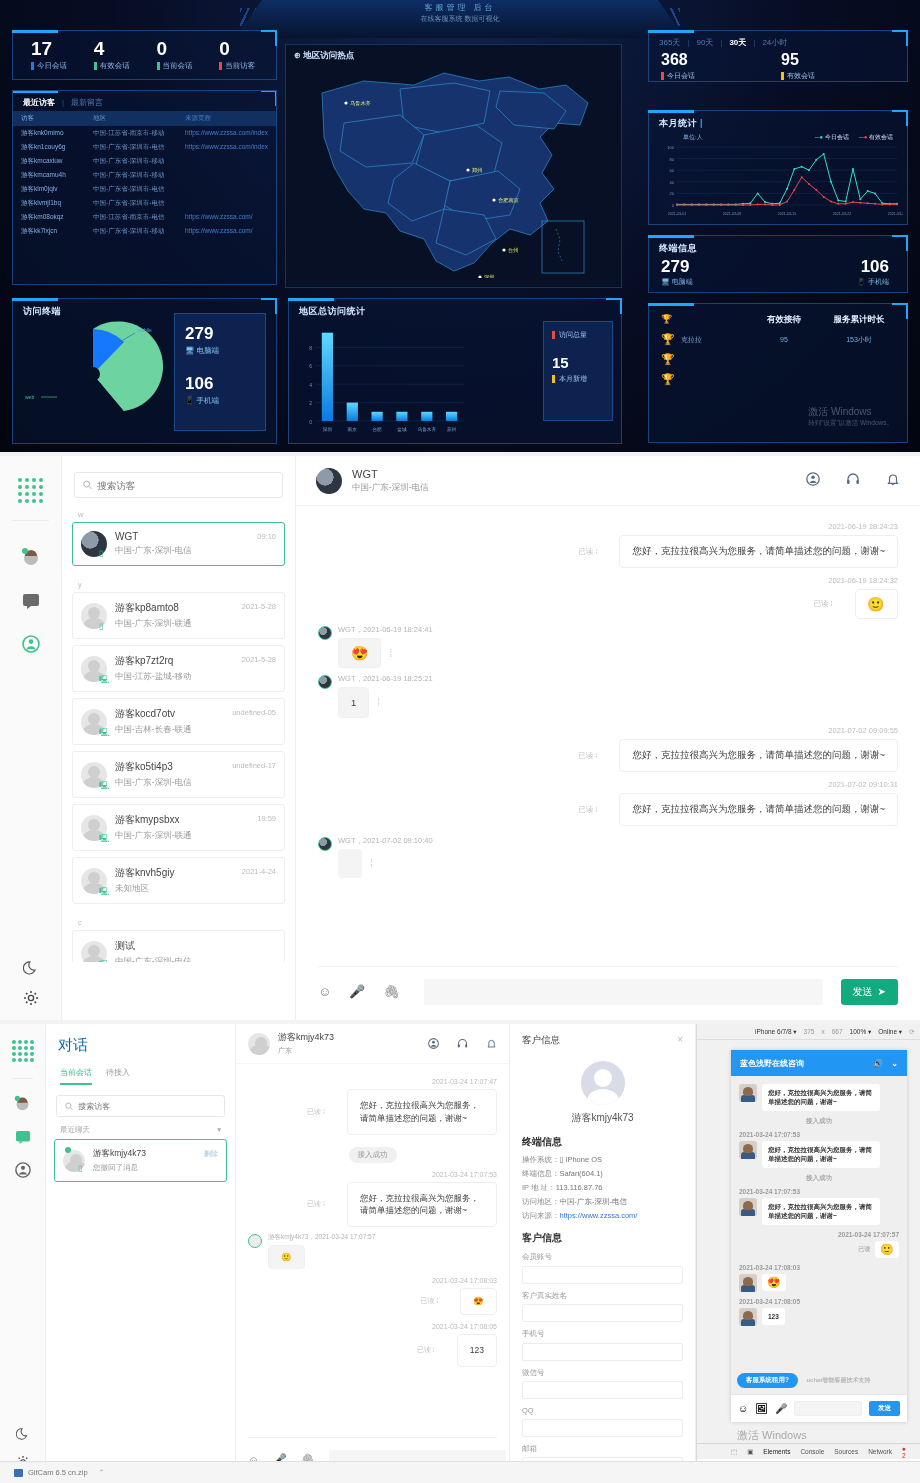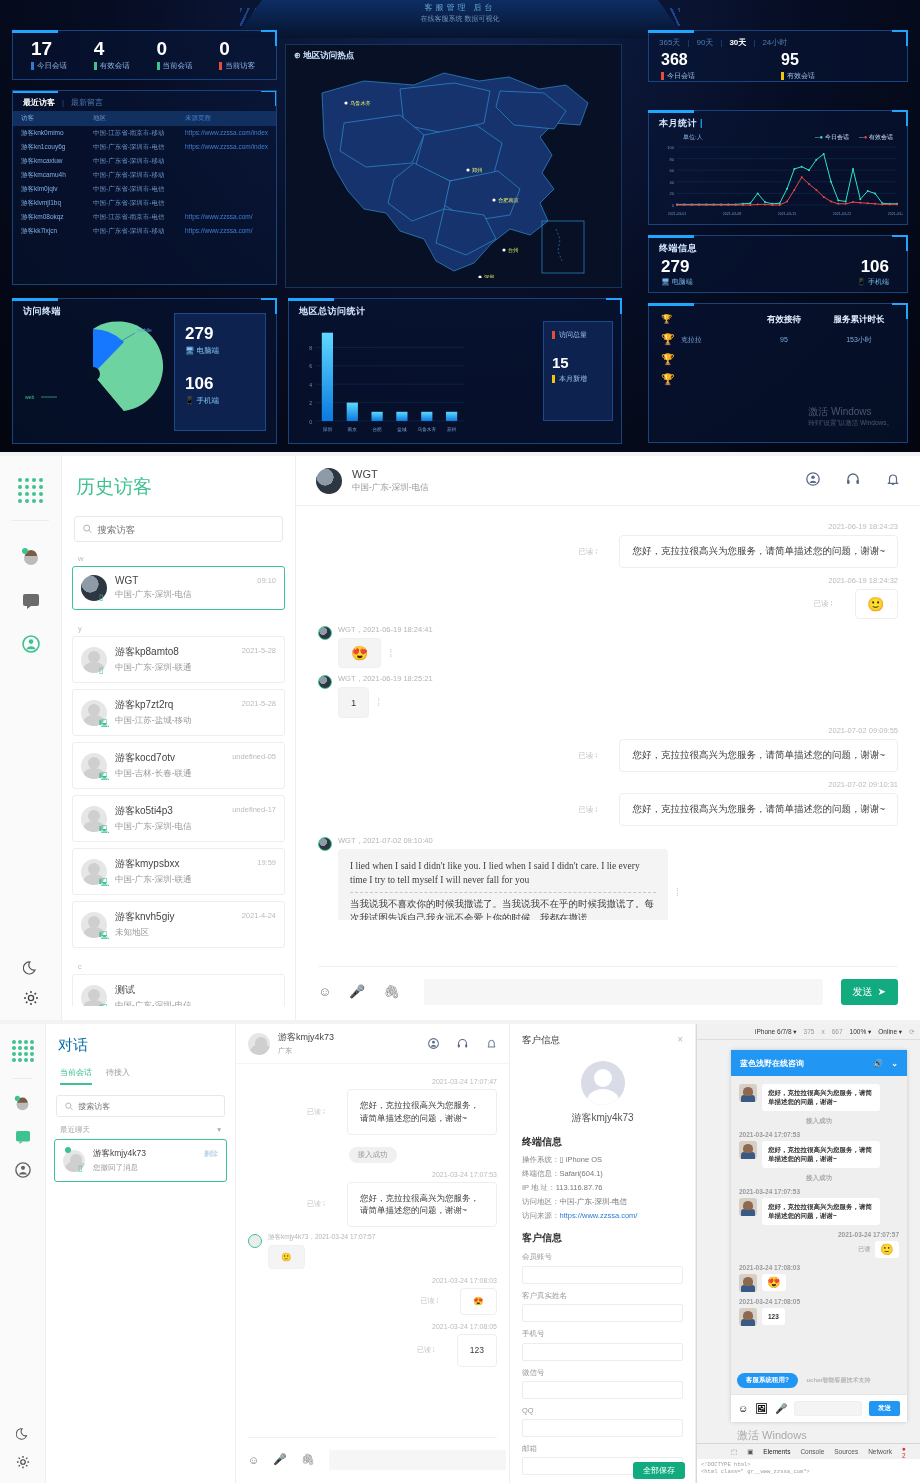--- a/index.html
+++ b/index.html
@@ -646,21 +646,20 @@
                 <line x1="11.6" y1="11.6" x2="13" y2="13"></line>
                 <line x1="13" y1="3" x2="11.6" y2="4.4"></line>
                 <line x1="4.4" y1="11.6" x2="3" y2="13"></line>
               </g>
             </svg>
         </div>
       </div>
     </div>
 
     <div class="listcol">
-      <div class="h-title">历史访客</div>
       <div class="search">
         <svg width="10" height="10" viewBox="0 0 10 10">
             <circle cx="4" cy="4" r="3.2" fill="none" stroke="#aaa" stroke-width="1"></circle>
             <line x1="6.4" y1="6.4" x2="9.2" y2="9.2" stroke="#aaa" stroke-width="1"></line>
           </svg>
         <input placeholder="搜索访客" style="">
       </div>
       <div id="visitor-groups" style="margin-top:4px;max-height:460px;overflow:hidden;">
           <div class="grp">w</div>
           <div class="vcard sel">
@@ -804,23 +803,21 @@
           <div class="row-r">
             <span class="read">已读 ⁞</span>
       <div class="bub">您好，克拉拉很高兴为您服务，请简单描述您的问题，谢谢~</div>
           </div>
           <div class="row-l" style="margin-top: 10px;">
             <div class="sm-av"></div>
     <div>
               <div class="sender">WGT，2021-07-02 09:10:40</div>
     <div style="display:flex;gap:8px;align-items:flex-start;margin-top:3px;">
       <div class="longmsg">
-        <div class="en">I lied when I said I didn't like you. I lied when I said I didn't care. I lie every time I try to tell myself I will never fall for you</div>
         <div class="sep"></div>
-        <div>当我说我不喜欢你的时候我撒谎了。当我说我不在乎的时候我撒谎了。每次我试图告诉自己我永远不会爱上你的时候，我都在撒谎</div>
       </div>
       <span class="dots">⁞</span>
               </div>
             </div>
           </div>
         </div>
       <div class="composer">
         <span class="comp-ico">☺</span>
         <span class="comp-ico">🎤</span>
         <span class="comp-ico">🖇</span>
@@ -1097,13 +1094,20 @@
           <span style="color: rgb(217, 48, 37); margin-left: auto; margin-right: 4px;">● 2</span>
           <span style="color: rgb(232, 163, 61); margin-right: 8px;">▲ 2</span>
         </div>
       <div class="dt-code">
         <div>&lt;!DOCTYPE html&gt;</div>
         <div>&lt;html class=" gr__www_zzssa_com"&gt;</div>
       </div>
     </div>
   </div>
 
+  <div class="taskbar">
+    <div class="tb-file">
+      <span class="tb-ico"></span>
+      <span>GifCam 6.5 cn.zip</span>
+      <span style="color:#aaa;margin-left:6px;">⌃</span>
+    </div>
+  </div>
 </div>
 
 </body></html>

